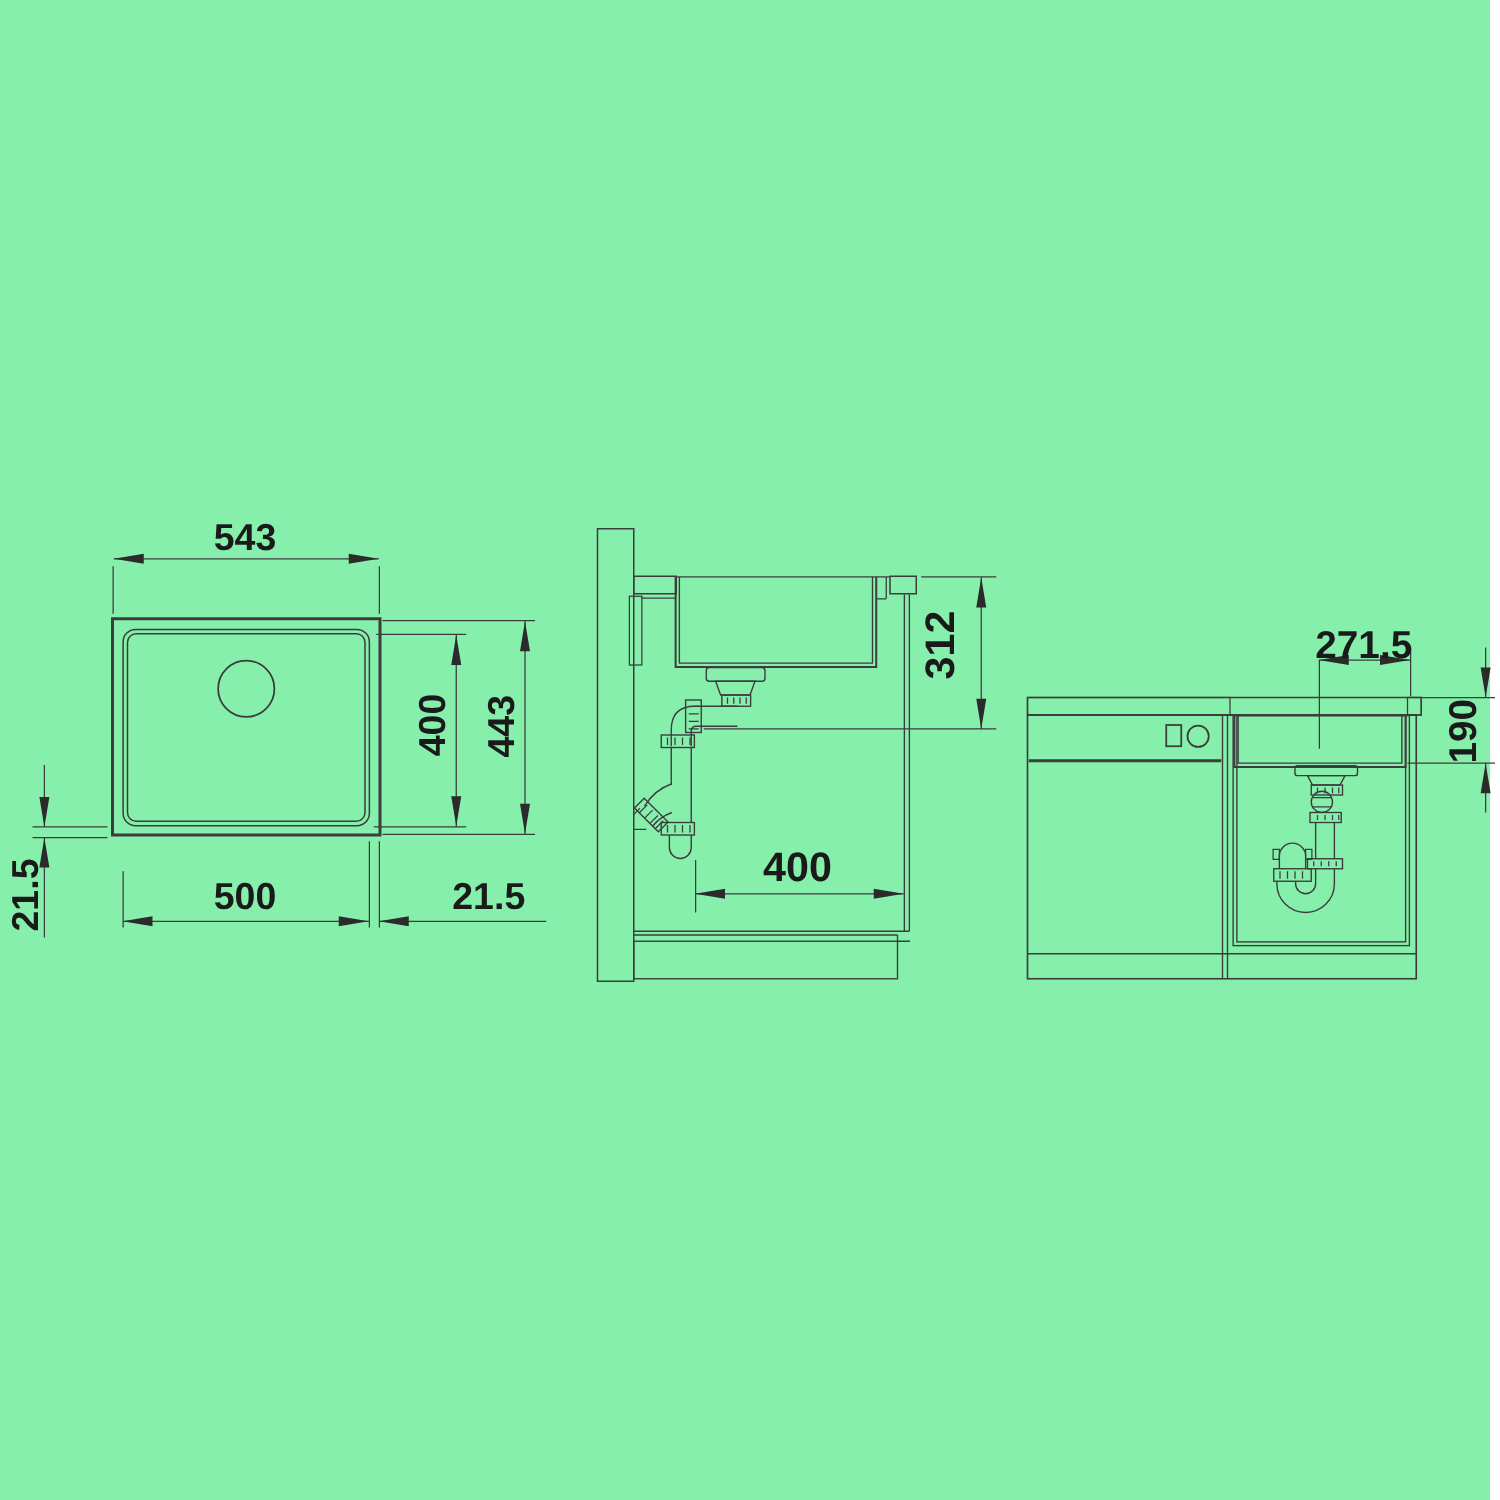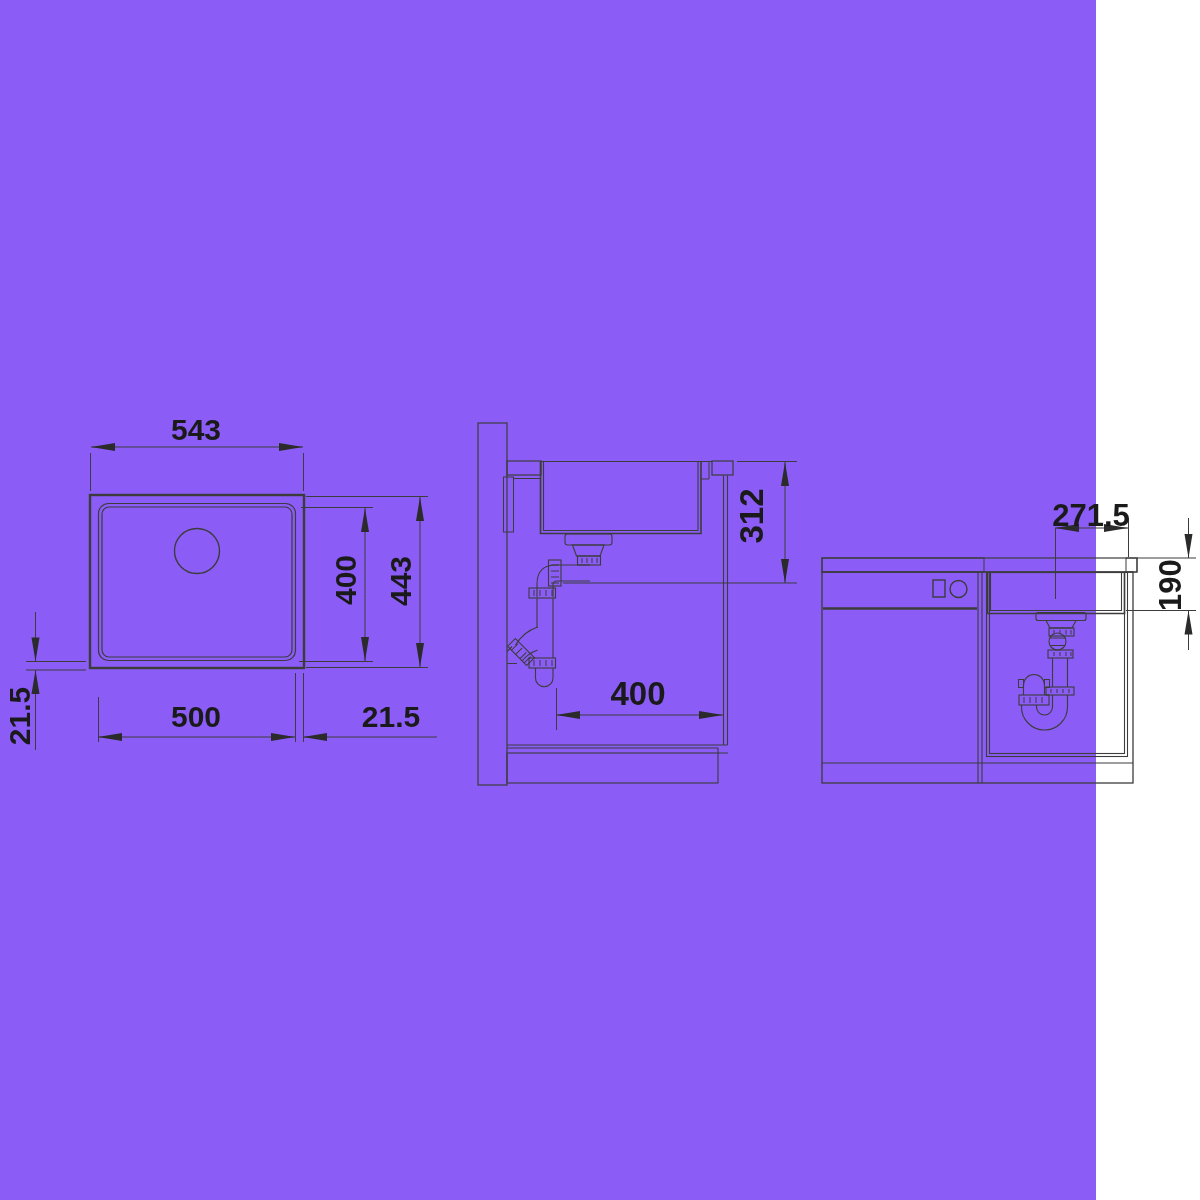--- a/index.html
+++ b/index.html
@@ -1,16 +1,16 @@
 <!DOCTYPE html>
 <html><head>
 <meta charset="utf-8">
 <style>
   html,body{margin:0;padding:0;background:#ffffff;}
-  .stage{width:1096px;height:1200px;background:#8b5cf6;position:relative;}
+  .stage{width:1192px;height:1200px;background:#86efac;position:relative;}
   svg{display:block;}
   .ln{stroke:#3c3c3c;fill:none;}
   .w10{stroke-width:1;}
   .w11{stroke-width:1.1;}
   .w12{stroke-width:1.2;}
   .w13{stroke-width:1.3;}
   .w14{stroke-width:1.4;}
   .w15{stroke-width:1.6;}
   .w24{stroke-width:2.4;}
   .dim{stroke:#3c3c3c;stroke-width:1;fill:none;}

